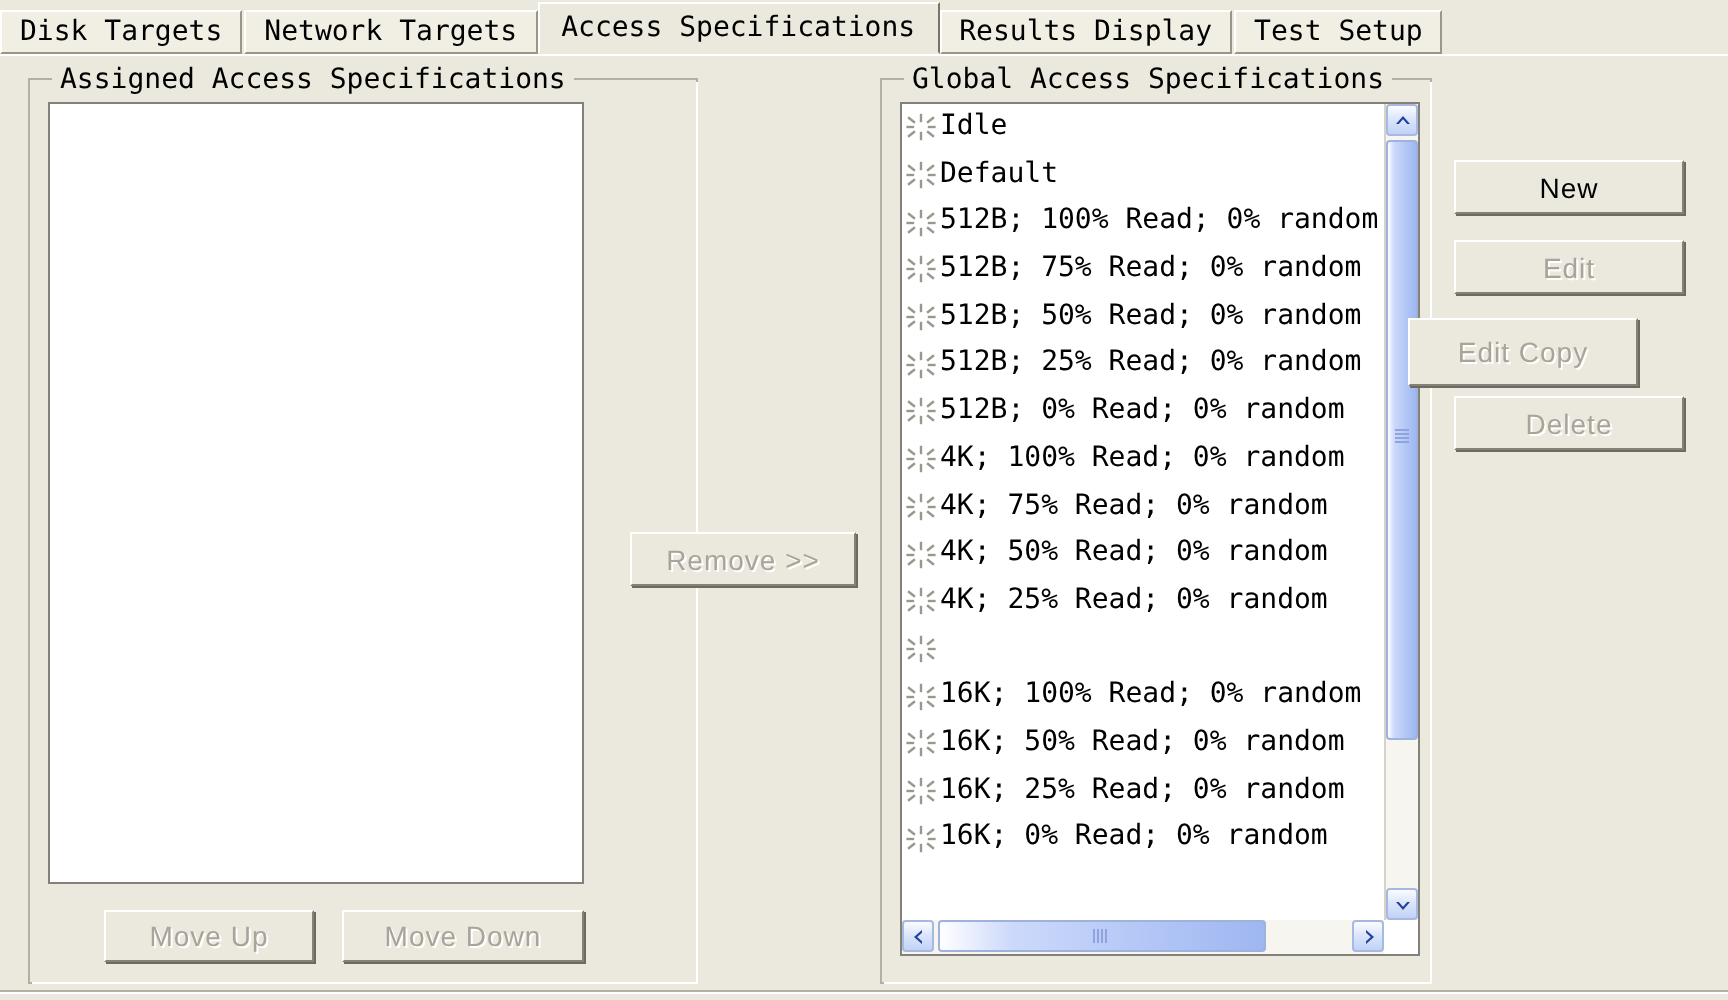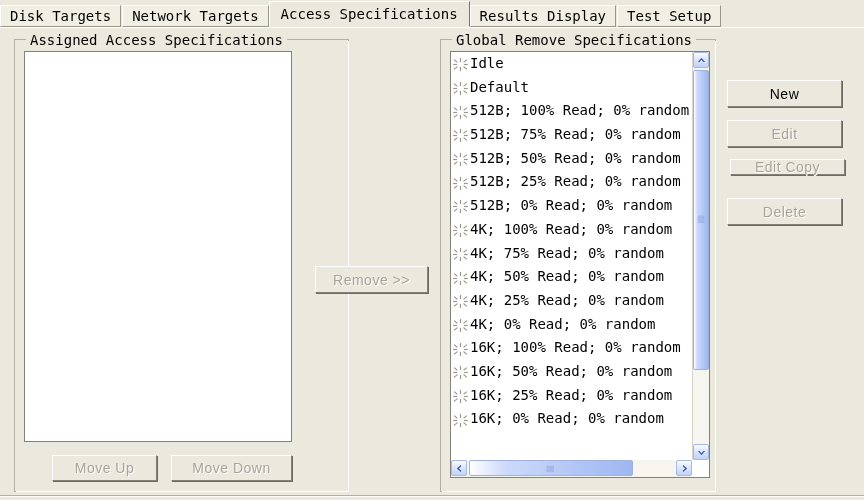--- a/index.html
+++ b/index.html
@@ -176,21 +176,21 @@
       <div class="listinner" id="assigned-list"></div>
     </div>
 
     <div class="btn disabled" style="left:38px;top:423px;width:105px;height:26px;">Move Up</div>
     <div class="btn disabled" style="left:157px;top:423px;width:121px;height:26px;">Move Down</div>
   </div>
 
   <div class="btn disabled" style="left:315px;top:238px;width:113px;height:27px;">Remove &gt;&gt;</div>
 
   <div class="group" style="left:440px;top:4px;width:276px;height:460px;">
-    <div class="glabel">Global Remove Specifications</div>
+    <div class="glabel">Global Access Specifications</div>
     <div class="gframe"></div>
 
     <div class="listbox" style="left:10px;top:19px;width:260px;height:427px;padding-left:48px;">
       <div class="listinner" style="right:17px;" id="global-list">
           <div class="row">
             <span class="specicon"><svg width="15" height="15" viewBox="0 0 15 15">
                 <g stroke="#9a978d" stroke-width="1.2" stroke-linecap="square">
                   <line x1="7.5" y1="1.5" x2="7.5" y2="4.5"></line>
                   <line x1="7.5" y1="10.5" x2="7.5" y2="13.5"></line>
                   <line x1="1.5" y1="3" x2="4" y2="5"></line>
@@ -359,21 +359,20 @@
                   <line x1="7.5" y1="1.5" x2="7.5" y2="4.5"></line>
                   <line x1="7.5" y1="10.5" x2="7.5" y2="13.5"></line>
                   <line x1="1.5" y1="3" x2="4" y2="5"></line>
                   <line x1="11" y1="10" x2="13.5" y2="12"></line>
                   <line x1="1.5" y1="12" x2="4" y2="10"></line>
                   <line x1="11" y1="5" x2="13.5" y2="3"></line>
                   <line x1="0.8" y1="7.5" x2="3.5" y2="7.5"></line>
                   <line x1="11.5" y1="7.5" x2="14.2" y2="7.5"></line>
                 </g>
               </svg></span>
-            <span class="rowtext">4K; 0% Read; 0% random</span>
           </div>
           <div class="row">
             <span class="specicon"><svg width="15" height="15" viewBox="0 0 15 15">
                 <g stroke="#9a978d" stroke-width="1.2" stroke-linecap="square">
                   <line x1="7.5" y1="1.5" x2="7.5" y2="4.5"></line>
                   <line x1="7.5" y1="10.5" x2="7.5" y2="13.5"></line>
                   <line x1="1.5" y1="3" x2="4" y2="5"></line>
                   <line x1="11" y1="10" x2="13.5" y2="12"></line>
                   <line x1="1.5" y1="12" x2="4" y2="10"></line>
                   <line x1="11" y1="5" x2="13.5" y2="3"></line>
@@ -473,18 +472,18 @@
           <svg class="arrow" width="7" height="9" viewBox="0 0 7 9">
             <path d="M6 4.5 L2 8 L2 6.6 L4.4 4.5 L2 2.4 L2 1 Z" fill="#21409a"></path>
           </svg>
         </div>
       </div>
     </div>
   </div>
 
   <div class="btn" style="left:727px;top:52px;width:115px;height:27px;">New</div>
   <div class="btn disabled" style="left:727px;top:92px;width:115px;height:27px;">Edit</div>
-  <div class="btn disabled" style="left:730px;top:131px;width:115px;height:16px;">Edit Copy</div>
+  <div class="btn disabled" style="left:704px;top:131px;width:115px;height:34px;">Edit Copy</div>
   <div class="btn disabled" style="left:727px;top:170px;width:115px;height:27px;">Delete</div>
 
   <div class="bottomline2"></div>
   <div class="bottomline"></div>
 </div>
 
 </body></html>

